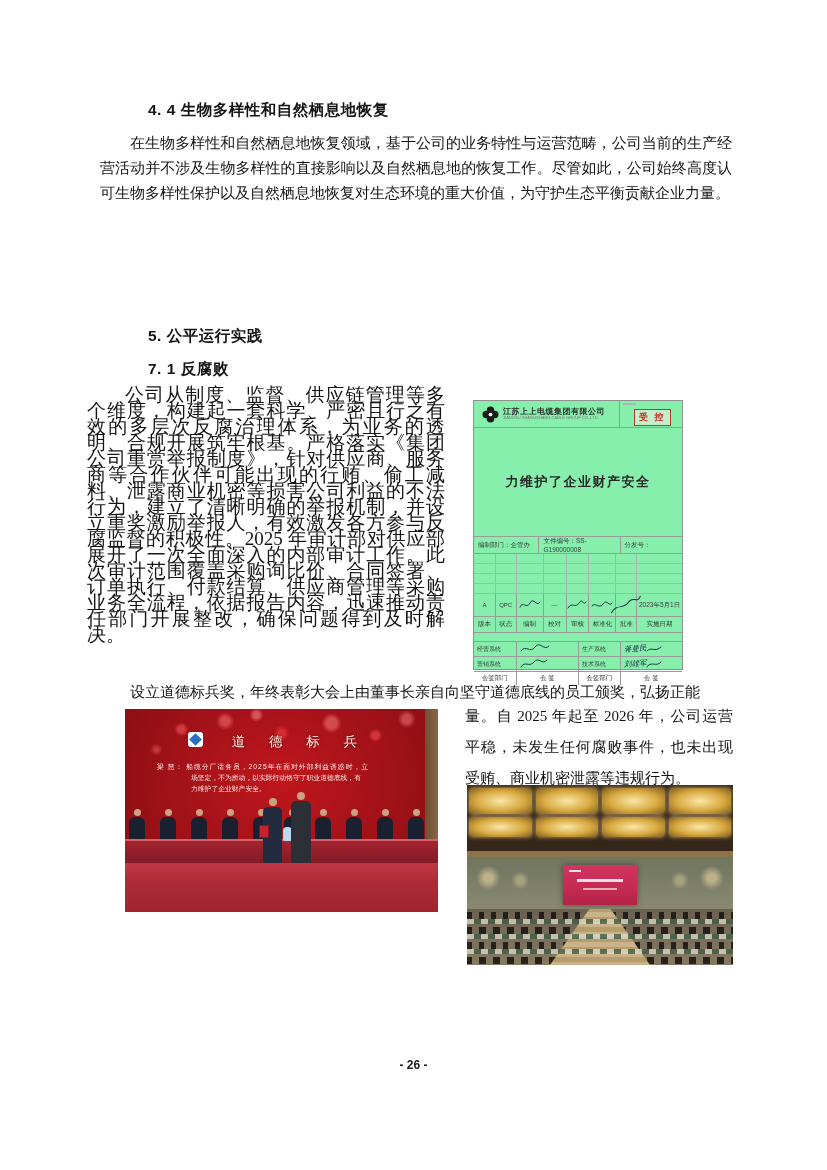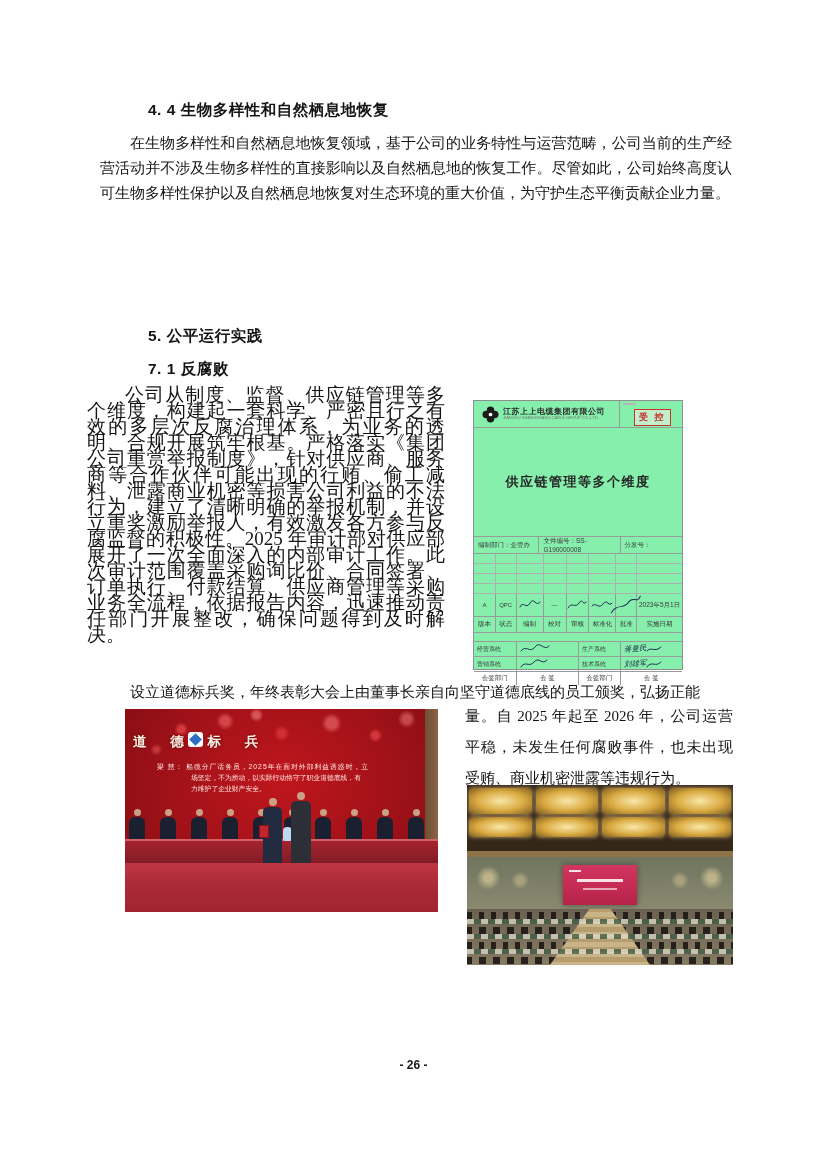--- a/index.html
+++ b/index.html
@@ -77,22 +77,22 @@
       radial-gradient(circle at 80% 13%, rgba(255,90,90,.5) 3px, transparent 7px),
       radial-gradient(circle at 90% 5%, rgba(255,140,140,.45) 4px, transparent 9px),
       radial-gradient(circle at 10% 20%, rgba(255,110,110,.4) 2px, transparent 6px),
       radial-gradient(circle at 42% 3%, rgba(255,150,150,.5) 3px, transparent 7px),
       radial-gradient(ellipse at 50% 35%, #c0161d 0%, #9e1118 55%, #7c0c12 100%);
     font-family:"Liberation Sans","DejaVu Sans",sans-serif;
   }
   .curtain{position:absolute;right:0;top:0;width:13px;height:150px;background:linear-gradient(90deg,#6e4f33,#8a6744);}
   .stage-logo{position:absolute;left:63px;top:23px;width:15px;height:15px;background:#fff;border-radius:3px;display:flex;align-items:center;justify-content:center;}
   .stage-logo span{display:block;width:9px;height:9px;background:#2c6fc2;transform:rotate(45deg);}
-  .stage-title{position:absolute;left:8px;top:24px;width:100%;
-    color:#fff5e8;font-size:13.5px;font-weight:bold;letter-spacing:10px;text-shadow:0 0 3px #5c0000;}
+  .stage-title{position:absolute;left:18px;top:24px;width:100%;text-align:center;
+    color:#fff5e8;font-size:13.5px;font-weight:normal;letter-spacing:10px;text-shadow:0 0 3px #5c0000;}
   .stage-text{position:absolute;left:32px;top:52px;width:252px;color:#ffe9e2;font-size:6.8px;line-height:11px;text-align:left;}
   .stage-text .nm{letter-spacing:1px;}
   .people{position:absolute;left:4px;top:108px;width:295px;display:flex;justify-content:space-between;}
   .person{width:16px;height:24px;background:#1a2030;border-radius:6px 6px 0 0;position:relative;}
   .person::before{content:"";position:absolute;top:-8px;left:4.5px;width:7px;height:7px;border-radius:50%;background:#caa183;}
   .longtable{position:absolute;left:0;top:130px;width:100%;height:24px;background:linear-gradient(#a5232f,#7e1b26);border-top:2px solid #d4606a;}
   .standing{position:absolute;border-radius:5px 5px 0 0;}
   .stand-a{left:138px;top:98px;width:19px;height:66px;background:#222b3f;}
   .stand-a::before{content:"";position:absolute;top:-9px;left:6px;width:8px;height:8px;border-radius:50%;background:#caa183;}
   .stand-a .award{position:absolute;left:-4px;top:18px;width:8px;height:11px;background:#c42430;border:1px solid #8d1018;}
@@ -164,21 +164,21 @@
           <span class="doc-co-cn">江苏上上电缆集团有限公司</span>
           <span class="doc-co-en">JIANGSU SHANGSHANG CABLE GROUP CO.,LTD.</span>
         </div>
       </div>
       <div class="doc-header-right">
         <div class="corner-mark"></div>
         <div class="doc-stamp">受 控</div>
       </div>
     </div>
     <div class="doc-titlearea">
-      <span class="doc-title">供应链管理等多个维度</span>
+      <span class="doc-title">力维护了企业财产安全</span>
     </div>
     <div class="doc-info">
       <div class="c1">编制部门：企管办</div>
       <div class="c2">文件编号：SS-G190000008</div>
       <div class="c3">分发号：</div>
     </div>
     <div class="grid-row">
         <div class="gc1"></div>
         <div class="gc2"></div>
         <div class="gc3"></div>

